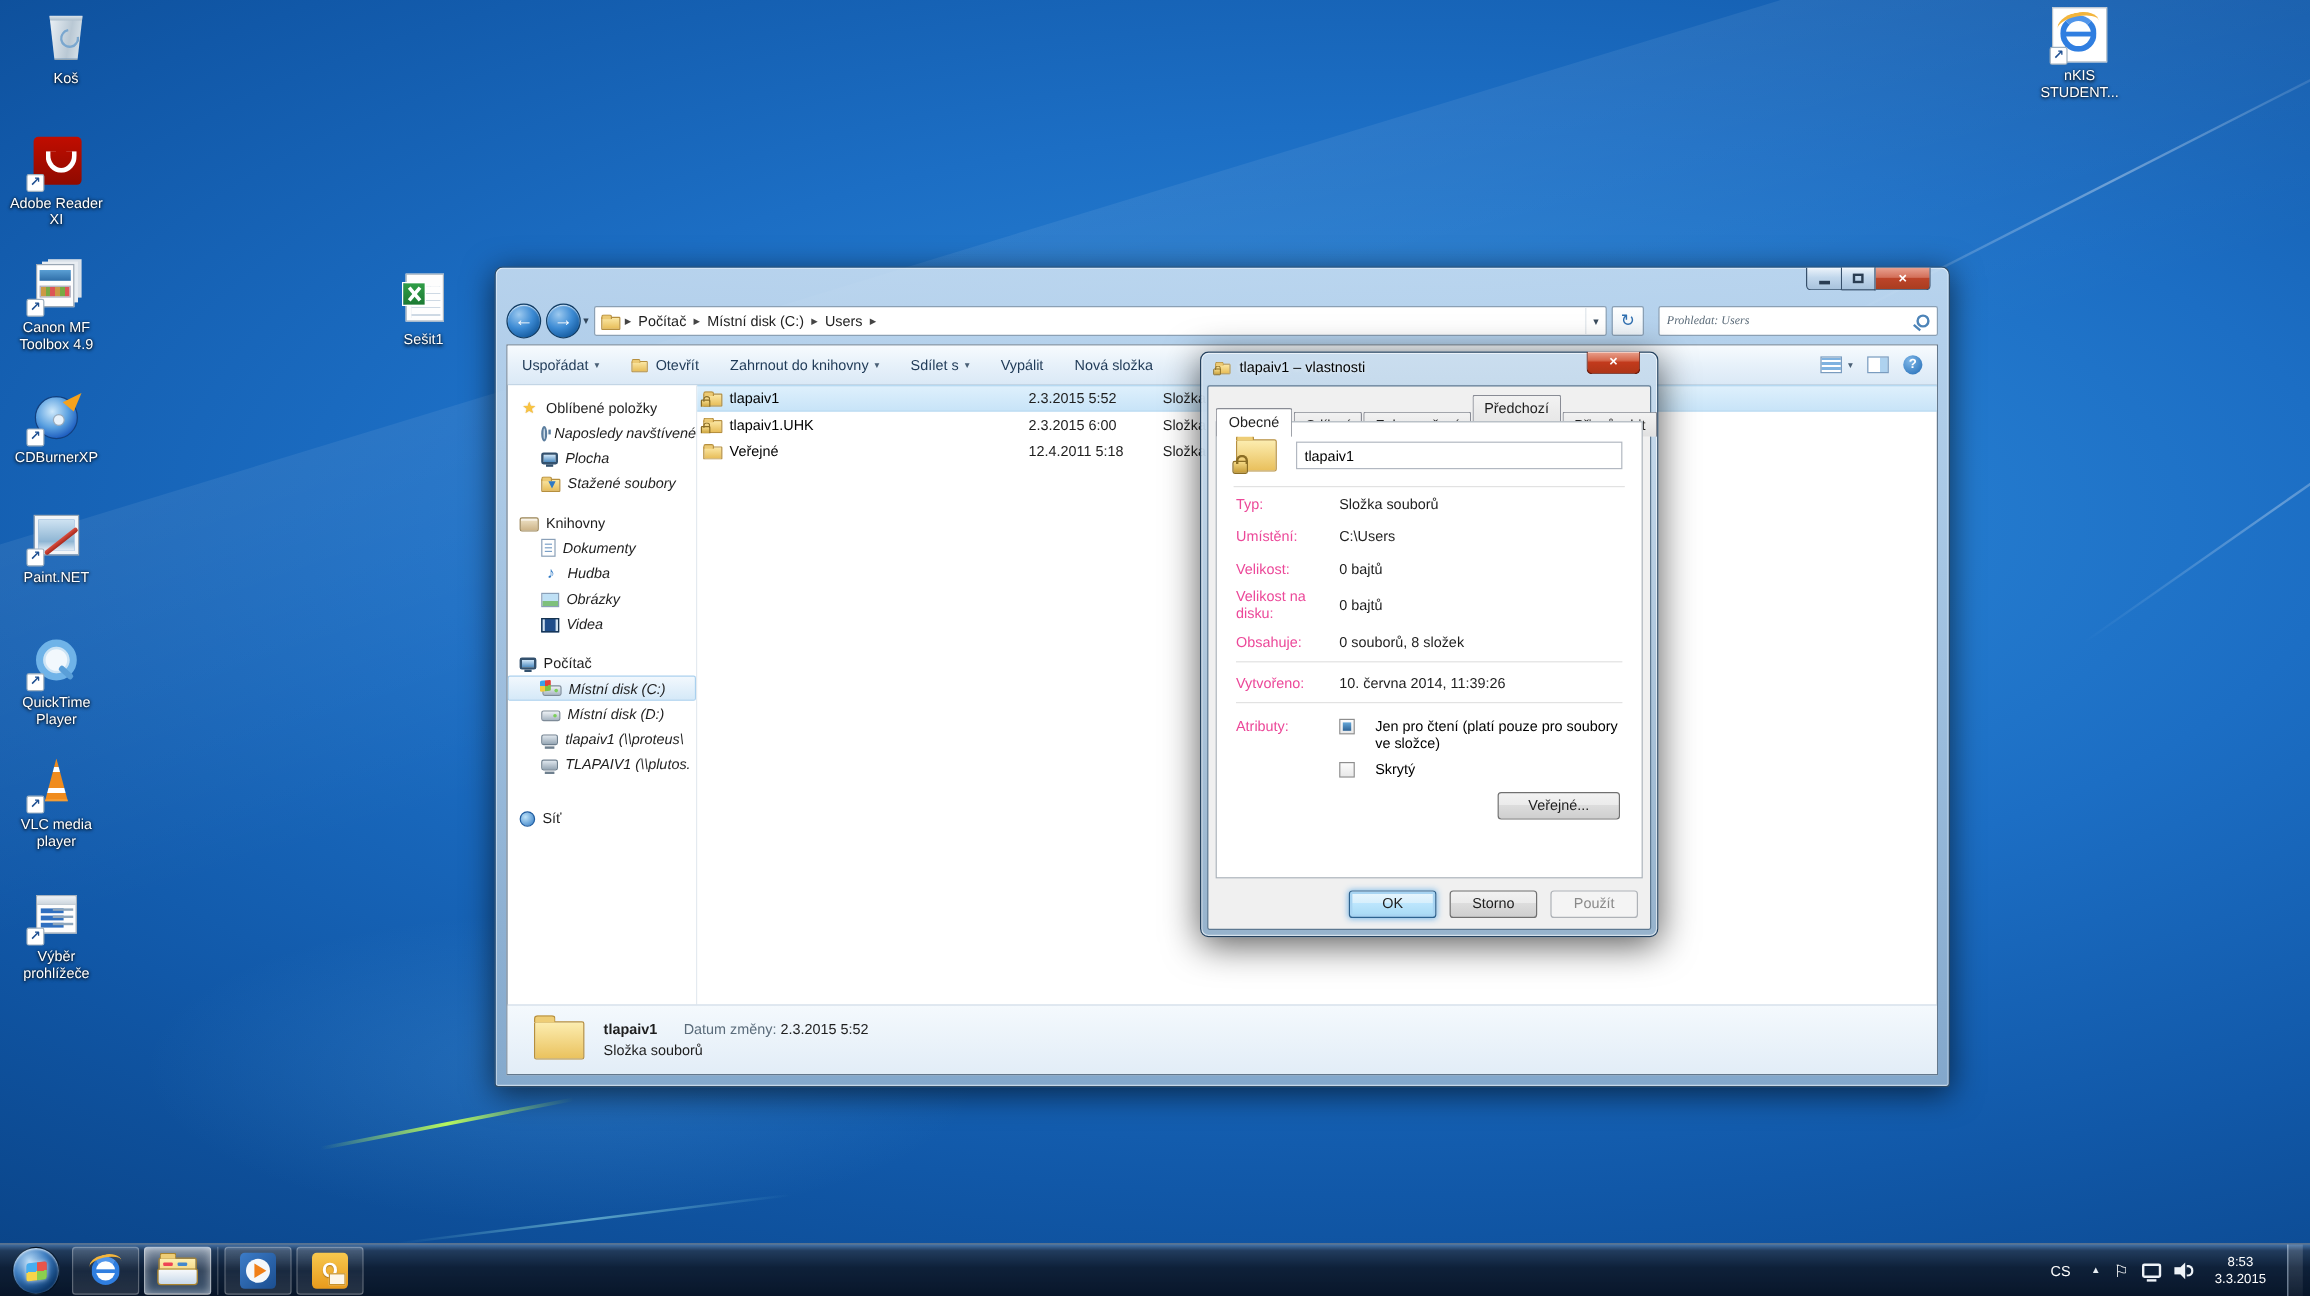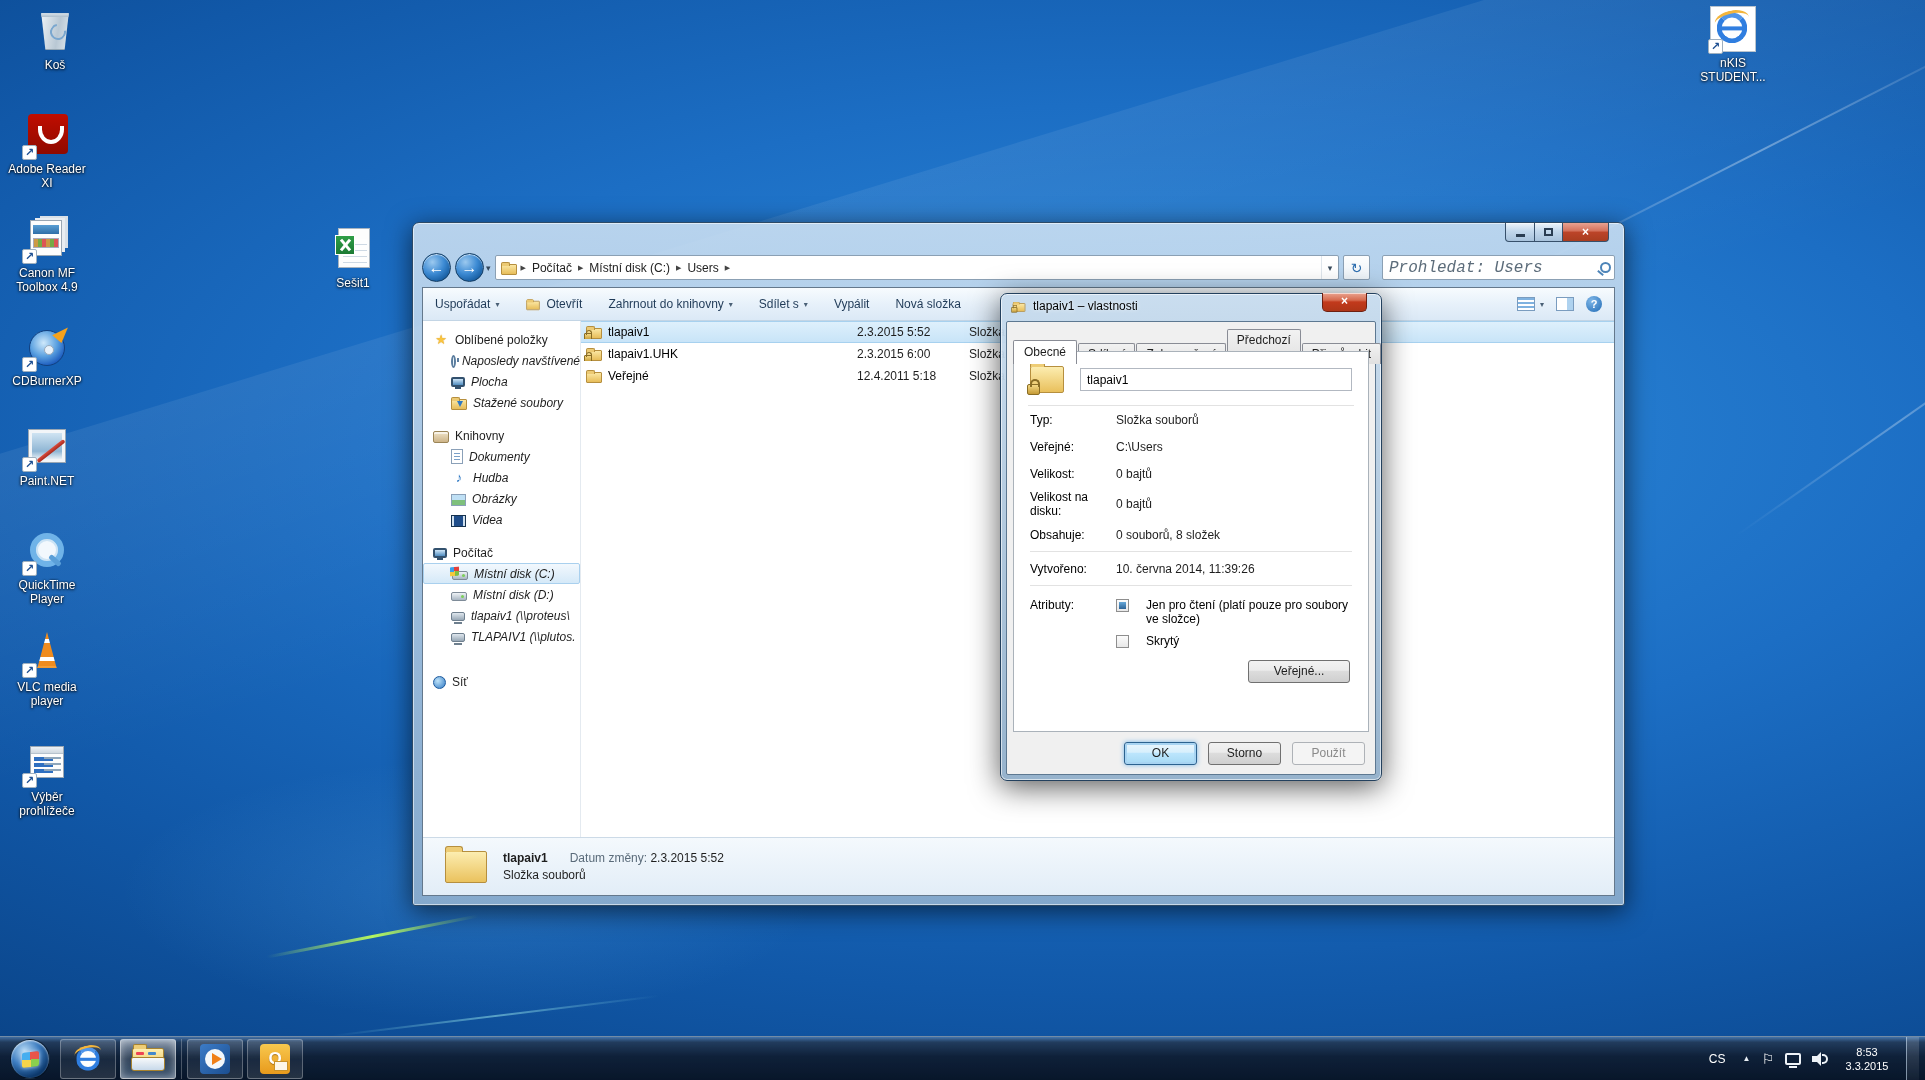--- a/index.html
+++ b/index.html
@@ -108,21 +108,21 @@
   .navdd { color:#33475c; font-size:9px; margin-left:-2px; }
   .crumbbox { flex:1; height:25px; background:#fff; border:1px solid #8ba0b4; border-radius:2px;
     display:flex; align-items:center; padding-left:5px; }
   .crumb-seg { display:flex; align-items:center; gap:6px; padding:0 4px; color:#222; }
   .csep { font-size:7px; color:#444; }
   .crumb-dd { margin-left:auto; width:17px; text-align:center; color:#3a4b5c; font-size:9px; border-left:1px solid #e0e6ec; align-self:stretch; line-height:24px; }
   .refreshbtn { width:27px; height:25px; flex:none; background:linear-gradient(#fdfefe,#eef4f9); border:1px solid #8ba0b4; border-radius:2px;
     display:flex; align-items:center; justify-content:center; }
   .searchbox { width:233px; height:25px; flex:none; background:#fff; border:1px solid #8ba0b4; border-radius:2px;
     display:flex; align-items:center; padding:0 6px; margin-left:8px; }
-  .searchbox input { flex:1; border:none; outline:none; font-family:Liberation Mono, monospace; font-size:16px; font-style:italic; color:#5c6c7a; background:transparent; }
+  .searchbox input { flex:1; border:none; outline:none; font-family:Liberation Serif, serif; font-size:10px; font-style:italic; color:#5c6c7a; background:transparent; }
   .searchbox input::placeholder { color:#5c6c7a; font-style:italic; opacity:1; }
   .mag { width:11px; height:11px; border:2px solid #4d84b8; border-radius:50%; position:relative; flex:none; }
   .mag::after { content:""; position:absolute; left:-5px; top:8px; width:7px; height:2px; background:#4d84b8; transform:rotate(40deg); }
 
   .content { position:absolute; left:9px; right:9px; top:64px; bottom:9px; background:#fff; border:1px solid #64788c; display:flex; flex-direction:column; }
   .cmdbar { height:33px; flex:none; display:flex; align-items:center; gap:26px; padding:0 12px;
     background:linear-gradient(#f7fbfe,#e7f1fa 50%,#dbe9f6); border-bottom:1px solid #c3d5e5; color:#1f3a57; }
   .cmditem { display:flex; align-items:center; gap:5px; }
   .cmddd { font-size:8px; color:#4a6076; }
   .cmdsplit { margin-left:auto; display:flex; align-items:center; gap:12px; }
@@ -196,21 +196,21 @@
     background:linear-gradient(#f2f2f2,#e0e0e0); margin-right:1px; color:#1e1e1e; position:relative; }
   .tab.active { background:#fff; padding:4px 10px 5px; z-index:2; border-color:#898c95; }
   .tabpage { position:absolute; left:6px; right:6px; top:29px; bottom:42px; background:#fff; border:1px solid #aab2ba; padding:12px 14px; }
   .namerow { display:flex; align-items:center; gap:16px; padding:2px 2px 12px; border-bottom:1px solid #e2e2e2; }
   .dlgfold { position:relative; width:34px; height:27px; background:linear-gradient(#fcedb0,#e9c05c); border:1px solid #b68f3e; border-radius:2px; flex:none; }
   .dlgfold::before { content:""; position:absolute; top:-5px; left:-1px; width:13px; height:4px; background:#eecd76; border:1px solid #b68f3e; border-bottom:none; border-radius:3px 3px 0 0; }
   .dlgfold .biglock { position:absolute; left:-4px; bottom:-3px; width:13px; height:11px; background:linear-gradient(#f5d985,#c49a35); border:1px solid #8a6d25; border-radius:2px; }
   .dlgfold .biglock::before { content:""; position:absolute; top:-6px; left:2px; width:6px; height:6px; border:2px solid #8a6d25; border-bottom:none; border-radius:5px 5px 0 0; }
   .namebox { flex:1; height:23px; border:1px solid #b2b8c1; padding:0 6px; font-family:inherit; font-size:12px; color:#000; }
   .fieldrow { display:flex; padding:7px 2px 6px; }
-  .flabel { width:86px; flex:none; color:#000000; }
+  .flabel { width:86px; flex:none; color:#ec4899; }
   .fvalue { flex:1; color:#1e1e1e; }
   .fieldsep { border-top:1px solid #e2e2e2; margin:3px 2px; }
   .attr-row { display:flex; padding:9px 2px 0; }
   .cbline { display:flex; gap:17px; margin-bottom:8px; align-items:flex-start; }
   .cb { width:13px; height:13px; flex:none; margin-top:1px; border:1px solid #8e8e8e; background:linear-gradient(#fcfcfc,#e8e8e8); position:relative; }
   .cb.ind::after { content:""; position:absolute; left:2px; top:2px; width:7px; height:7px; background:linear-gradient(#65a7d8,#2d6396); }
   .advrow { display:flex; justify-content:flex-end; padding-right:4px; margin-top:4px; }
   .btn { height:23px; border:1px solid #707070; border-radius:3px; color:#1e1e1e; text-align:center;
     background:linear-gradient(#f2f2f2,#ebebeb 45%,#dddddd 46%,#cfcfcf); line-height:21px; }
   .btn.adv { width:102px; }
@@ -556,21 +556,21 @@
           <div class="dlgfold">
               <div class="biglock"></div>
             </div>
           <input class="namebox" value="tlapaiv1" style="">
         </div>
         <div class="fieldrow">
             <div class="flabel">Typ:</div>
           <div class="fvalue">Složka souborů</div>
           </div>
         <div class="fieldrow">
-            <div class="flabel">Veřejné:</div>
+            <div class="flabel">Umístění:</div>
           <div class="fvalue">C:\Users</div>
           </div>
         <div class="fieldrow">
             <div class="flabel">Velikost:</div>
           <div class="fvalue">0 bajtů</div>
           </div>
         <div class="fieldrow" style="padding-top:3px;padding-bottom:3px">
             <div class="flabel">Velikost na disku:</div>
           <div class="fvalue" style="align-self:center">0 bajtů</div>
           </div>

